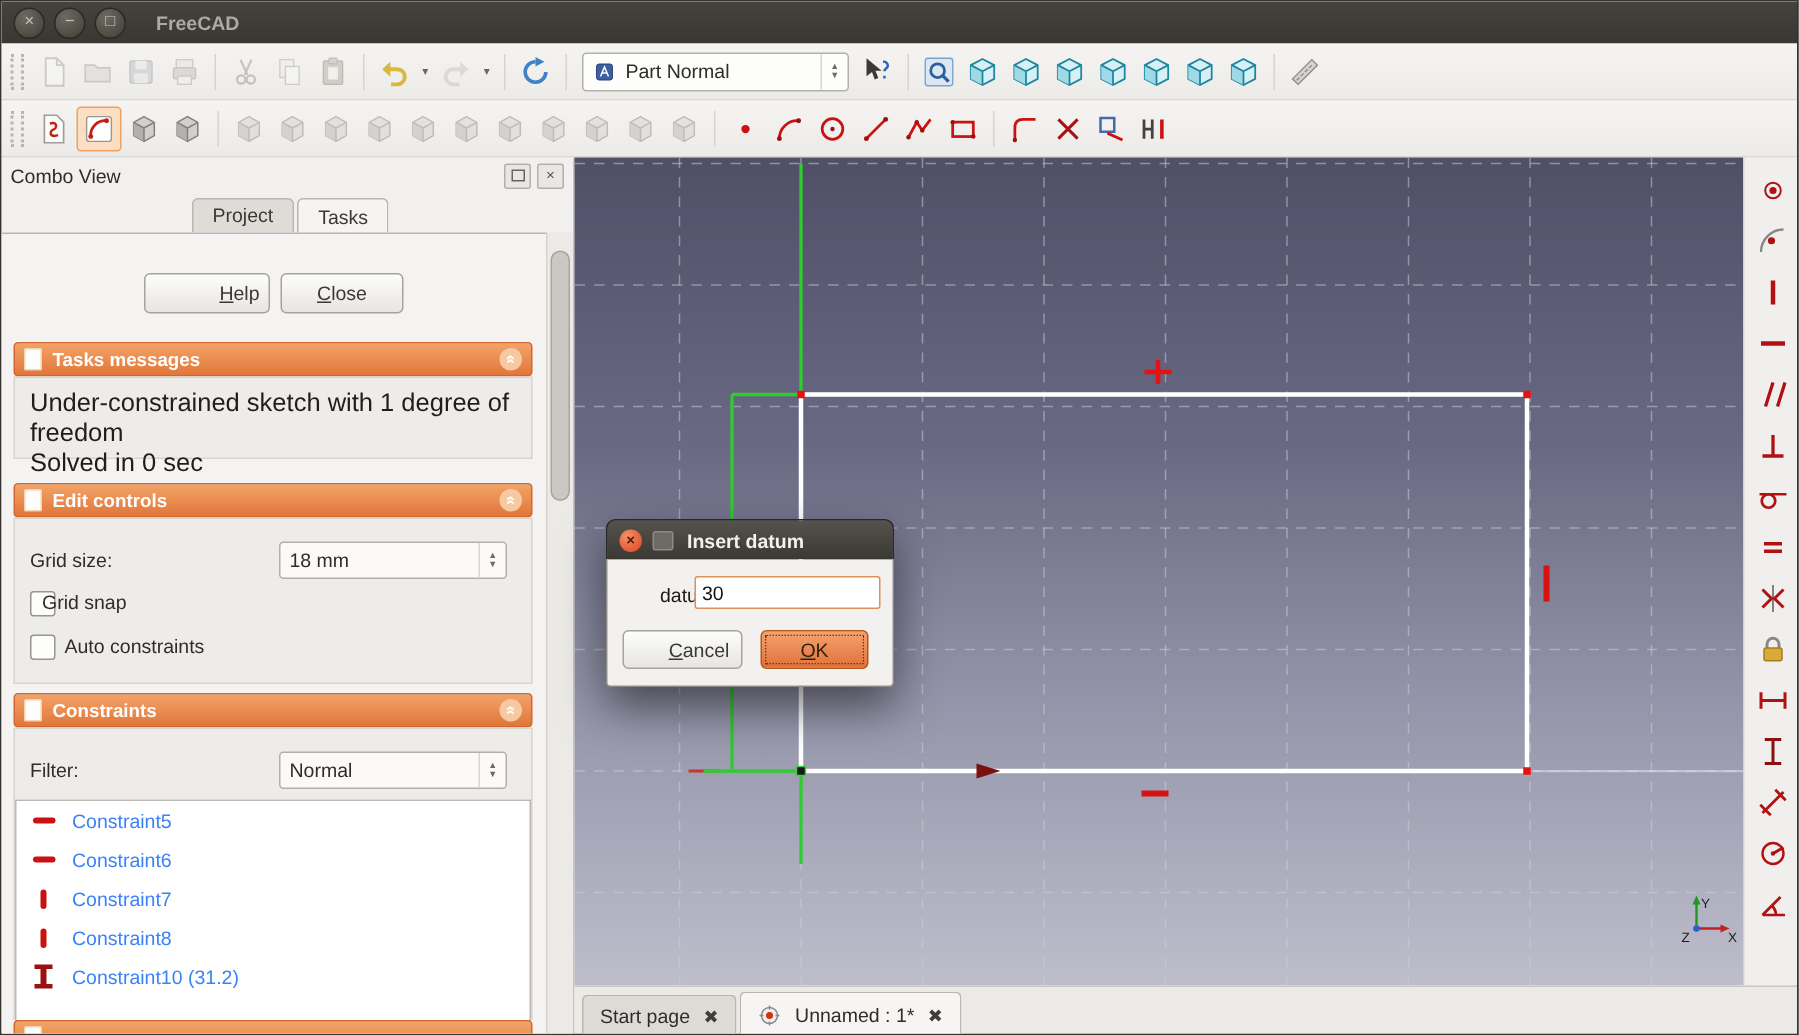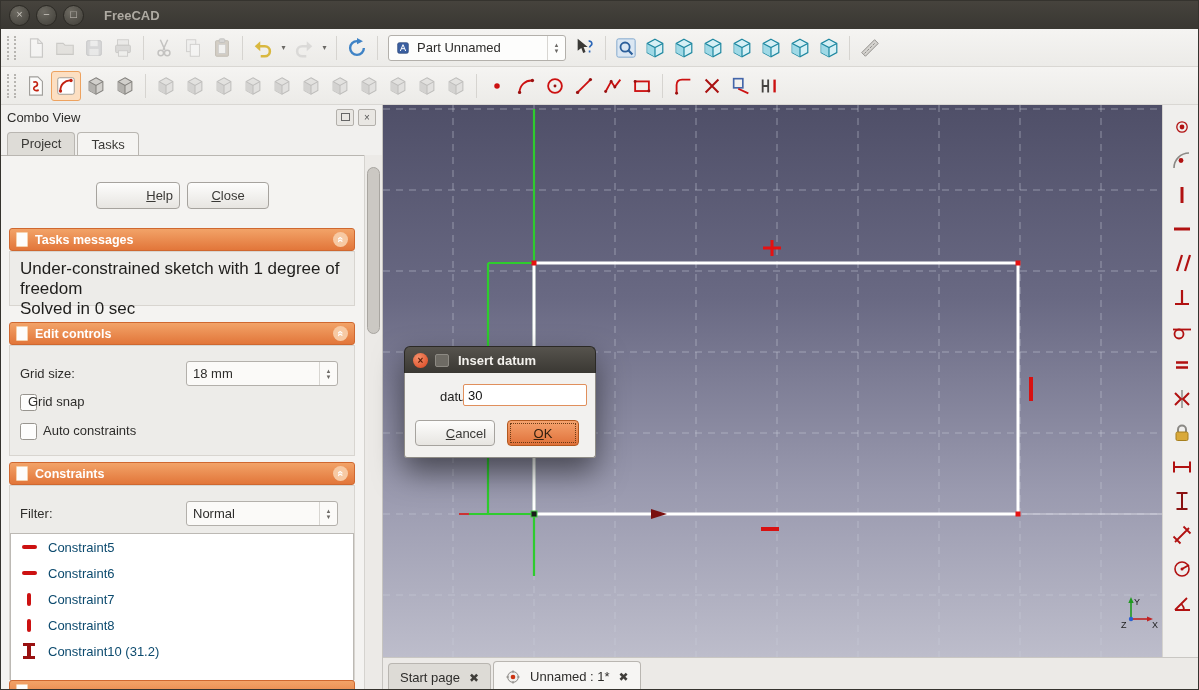--- a/index.html
+++ b/index.html
@@ -36,21 +36,21 @@
         align-items:center;justify-content:center;font-size:6px;line-height:6px;color:#6b6965;}
   .wbc{width:178px;margin:0 4px;}
   
   .left-panel{position:absolute;left:0;top:104px;width:382px;height:586px;background:#f1f0ee;
               border-right:1px solid #c6c4c0;box-sizing:border-box;}
   .panel-head{height:24px;display:flex;align-items:center;padding:0 6px;}
   .phbtn{width:16px;height:15px;border:1px solid #b3b0ab;background:#e9e7e3;border-radius:2px;
          font-size:10px;line-height:13px;text-align:center;color:#555;margin-left:4px;
          display:flex;align-items:center;justify-content:center;}
   .phsq{width:7px;height:6px;border:1px solid #666;display:block;}
-  .panel-tabs{display:flex;height:26px;align-items:flex-end;padding-left:6px;}
+  .panel-tabs{display:flex;height:26px;align-items:flex-end;padding-left:6px;justify-content:center;}
   .ptab{padding:3px 13px 4px;border:1px solid #b9b6b1;border-bottom:none;border-radius:4px 4px 0 0;
         background:#dedcd7;margin-right:2px;font-size:13px;color:#3a3936;}
   .ptab.active{background:#f5f4f2;position:relative;top:1px;padding-top:4px;}
   .panel-body{position:absolute;left:0;top:50px;right:17px;bottom:0;background:#f4f3f1;
               border-top:1px solid #b9b6b1;overflow:hidden;}
   .sbar{position:absolute;top:50px;right:0;width:17px;bottom:0;background:#eceae7;border-left:1px solid #d5d3cf;}
   .sb-thumb{position:absolute;left:2px;right:2px;top:12px;height:165px;background:#cbc8c3;
             border:1px solid #a8a5a0;border-radius:7px;}
   .btn{background:linear-gradient(#fdfdfc,#e7e5e1);border:1px solid #a6a39e;border-radius:4px;
        font-size:13px;color:#3a3936;display:inline-flex;align-items:center;justify-content:center;
@@ -69,21 +69,21 @@
   .sh-collapse b{display:block;transform:rotate(90deg);font-weight:bold;line-height:1;}
   .sbody{position:absolute;left:8px;width:346px;background:#edece9;border:1px solid #d8d5d0;box-sizing:border-box;}
   .solver-body{top:95px;height:55px;padding:7px 10px;font-size:17px;line-height:20px;color:#1f1e1c;}
   .edit-body{top:189px;height:111px;}
   .cons-body{top:329px;height:195px;}
   .flabel{position:absolute;font-size:13px;color:#2e2d2b;}
   .cb{position:absolute;width:15px;height:15px;background:#fdfdfc;border:1px solid #98958f;border-radius:2.5px;}
   .pcombo{position:absolute;left:176px;width:152px;height:25px;background:#fbfaf8;}
   .clist{position:absolute;left:0px;top:47px;width:344px;height:148px;background:#ffffff;
          border:1px solid #bcb9b4;box-sizing:border-box;overflow:hidden;}
-  .citem{height:26px;display:flex;align-items:center;gap:10px;padding-left:9px;font-size:13px;color:#0c4a6e;}
+  .citem{height:26px;display:flex;align-items:center;gap:10px;padding-left:9px;font-size:13px;color:#3b82f6;}
   .cgbox{width:18px;display:flex;align-items:center;justify-content:center;}
   .cg-h{width:15px;height:4px;background:#cc1111;border-radius:2px;}
   .cg-v{width:4px;height:13px;background:#cc1111;border-radius:2px;}
   .cg-i{position:relative;width:4px;height:14px;background:#991111;}
   .cg-i::before,.cg-i::after{content:"";position:absolute;left:-4px;width:12px;height:3px;background:#991111;}
   .cg-i::before{top:-1px}.cg-i::after{bottom:-1px}
   .shead.partial{top:524px;}
   
   .viewport{position:absolute;left:382px;top:104px;width:779px;height:552px;
             background:linear-gradient(180deg,#4f4f68 0%,#696983 35%,#9a9aaf 70%,#bdbdcb 100%);}
@@ -375,21 +375,21 @@
     <span class="ti">
         <svg class="ic" viewBox="0 0 24 24">
           <use href="#sy-refresh"></use>
         </svg>
       </span>
     <span class="tsep"></span>
     <div class="combo wbc">
       <svg class="ic16" viewBox="0 0 24 24">
           <use href="#sy-wb"></use>
         </svg>
-      <span class="ctext" style="flex:1">Part Unnamed</span>
+      <span class="ctext" style="flex:1">Part Normal</span>
       <span class="spin">
           <span>▲</span>
           <span>▼</span>
         </span>
     </div>
     <span class="ti">
         <svg class="ic" viewBox="0 0 24 24">
           <use href="#sy-whatsthis"></use>
         </svg>
       </span>

